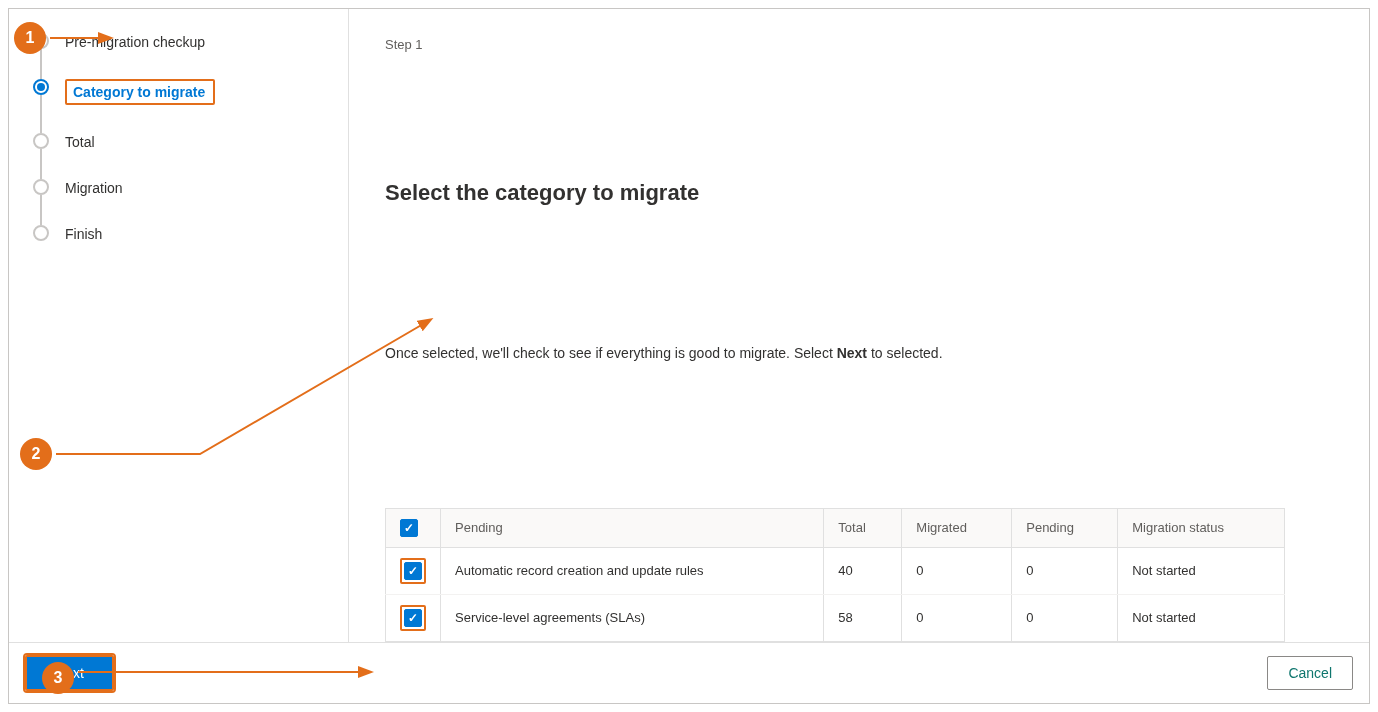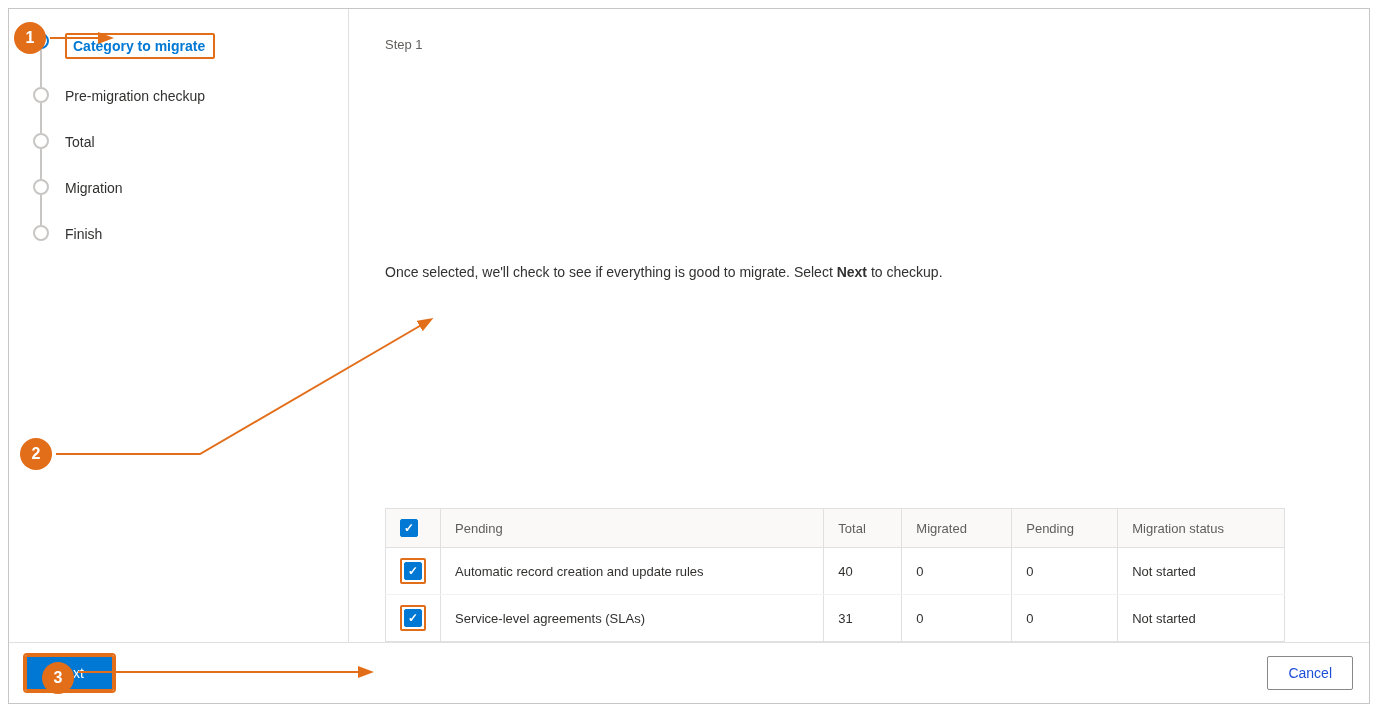--- a/index.html
+++ b/index.html
@@ -149,21 +149,21 @@
       padding: 8px 28px;
       font-size: 14px;
       font-weight: 500;
       cursor: pointer;
       outline: 2px solid #e36e1a;
       outline-offset: 0px;
     }
 
     .btn-cancel {
       background: #fff;
-      color: #1d4ed8;
+      color: #0f766e;
       border: 1px solid #8a8886;
       border-radius: 2px;
       padding: 8px 20px;
       font-size: 14px;
       cursor: pointer;
     }
 
     
     .page-wrapper {
       position: relative;
@@ -300,82 +300,83 @@
 
   <div class="annotation-badge" style="bottom: 18px; left: 42px;">3</div>
 
   <div class="inner-layout">
     <div class="inner-frame">
 
       <div class="inner-body">
 
         <div class="sidebar-inner">
           <div class="stepper-container">
+
+            <div class="s-item">
+              <div class="s-left">
+                <div class="s-circle"></div>
+                <div class="s-line"></div>
+              </div>
+              <div class="s-right">
+                <span class="s-label">Pre-migration checkup</span>
+              </div>
+            </div>
 
             <div class="s-item">
               <div class="s-left">
                 <div class="s-circle active">
                   <div class="s-dot"></div>
                 </div>
                 <div class="s-line"></div>
               </div>
               <div class="s-right">
                 <div class="step1-box">
                   <span class="s-label active">Category to migrate</span>
                 </div>
               </div>
             </div>
 
+
             <div class="s-item">
               <div class="s-left">
                 <div class="s-circle"></div>
                 <div class="s-line"></div>
               </div>
               <div class="s-right">
-                <span class="s-label">Pre-migration checkup</span>
+                <span class="s-label">Total</span>
               </div>
             </div>
-
 
             <div class="s-item">
               <div class="s-left">
                 <div class="s-circle"></div>
                 <div class="s-line"></div>
               </div>
               <div class="s-right">
-                <span class="s-label">Total</span>
+                <span class="s-label">Migration</span>
               </div>
             </div>
 
             <div class="s-item">
               <div class="s-left">
                 <div class="s-circle"></div>
-                <div class="s-line"></div>
-              </div>
-              <div class="s-right">
-                <span class="s-label">Migration</span>
-              </div>
-            </div>
-
-            <div class="s-item">
-              <div class="s-left">
-                <div class="s-circle"></div>
               </div>
               <div class="s-right" style="padding-bottom:0">
                 <span class="s-label">Finish</span>
               </div>
             </div>
 
           </div>
         </div>
 
         <div class="content-right">
           <div class="step-label-top">Step 1</div>
+          <h1 class="step-title">Select the category to migrate</h1>
           <p class="step-description">
-            <span>Once selected, we'll check to see if everything is good to migrate. Select </span><strong>Next</strong><span> to checkup.</span>
+            <span>Once selected, we'll check to see if everything is good to migrate. Select </span><strong>Next</strong><span> to selected.</span>
           </p>
 
           <table class="migration-table">
             <thead>
               <tr>
                 <th class="checkbox-cell">
                   <div class="cb-wrapper header-cb">
                     <span class="cb-check">✓</span>
                   </div>
                 </th>
@@ -405,21 +406,21 @@
 
               <tr>
                 <td class="checkbox-cell">
                   <div style="border: 2px solid #e36e1a; border-radius: 2px; padding: 2px; display: inline-block;">
                     <div class="cb-wrapper">
                       <span class="cb-check">✓</span>
                     </div>
                   </div>
                 </td>
                 <td>Service-level agreements (SLAs)</td>
-                <td>31</td>
+                <td>58</td>
                 <td>0</td>
                 <td>0</td>
                 <td>Not started</td>
               </tr>
             </tbody>
           </table>
 
         </div>
       </div>
 

